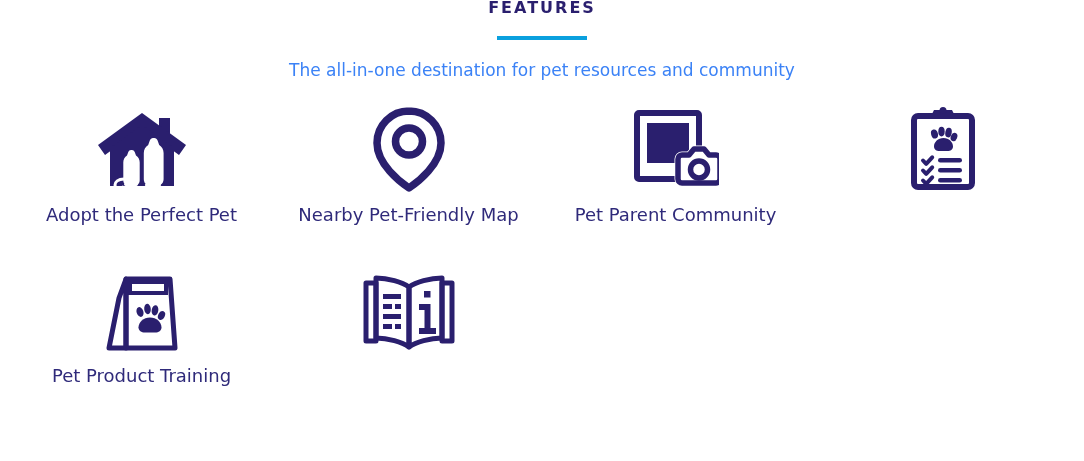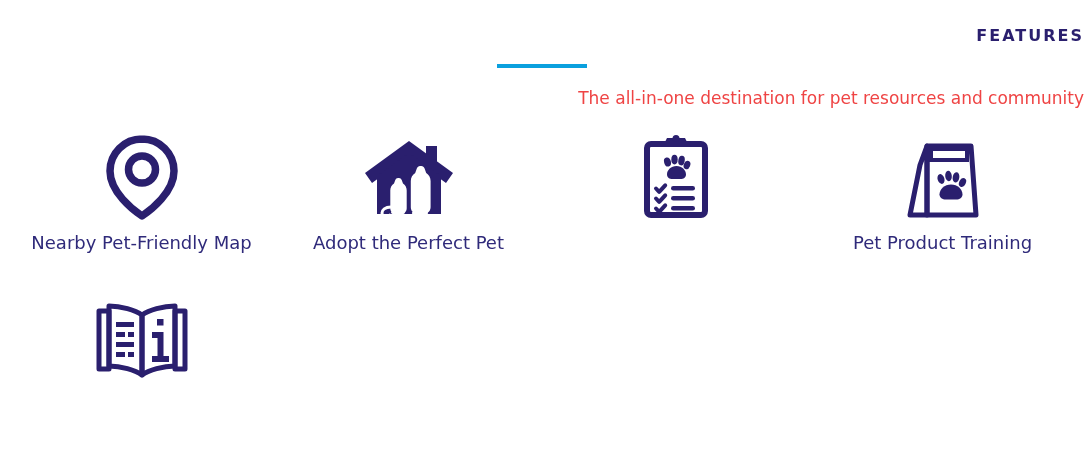--- a/index.html
+++ b/index.html
@@ -18,42 +18,42 @@
   .section {
     width: 1084px;
     height: 461px;
     position: relative;
     background: #ffffff;
     box-sizing: border-box;
   }
 
   
   .heading-block {
-    text-align: right;
-    padding-top: 28px;
+    text-align: center;
+    padding-top: 0;
   }
   .eyebrow {
     font-size: 16px;
     font-weight: 700;
     letter-spacing: 2.0px;
     color: #2a1f6e;
     line-height: 1;
     margin: 0;
   }
   .rule {
     width: 90px;
     height: 4px;
     background: #0aa0de;
     margin: 20px auto 0 auto;
     border-radius: 0;
   }
   .subtitle {
     margin: 22px 0 0 0;
     font-size: 17px;
-    color: #ef4444;
+    color: #3b82f6;
     line-height: 1;
     font-weight: 400;
   }
 
   
   .features-grid {
     margin-top: 22px;
     display: grid;
     grid-template-columns: repeat(4, 1fr);
     grid-template-rows: repeat(2, 161px);
@@ -93,50 +93,65 @@
   <div class="heading-block">
     <div class="eyebrow">FEATURES</div>
     <div class="rule"></div>
     <div class="subtitle">The all-in-one destination for pet resources and community</div>
   </div>
 
   <div class="features-grid">
 
     <div class="feature">
       <div class="icon-wrap">
+        <svg width="92" height="82" viewBox="0 0 92 82" fill="none" aria-hidden="true">
+
+          <rect x="63" y="10" width="11" height="22" fill="#2a1f6e"></rect>
+
+          <path d="M46 5 L90 37 L83 47 L46 20 L9 47 L2 37 Z" fill="#2a1f6e"></path>
+
+          <path d="M14 40 L46 17 L78 40 L78 78 L14 78 Z" fill="#2a1f6e"></path>
+
+          <path d="M57 30 c-1.4 0-2.6 1-3.2 2.5 l-1.6 4.4 c-2.6 1.6 -4.4 4.6 -4.4 8.1 v26 c0 3.4 2 6 4.6 6 h10.6 c2.6 0 4.6-2.6 4.6-6 v-26 c0-3.5-1.8-6.5-4.4-8.1 l-1.6-4.4 c-0.6-1.5-1.8-2.5-3.2-2.5 z" fill="#ffffff"></path>
+          <ellipse cx="57" cy="77" rx="8.2" ry="2.6" fill="#ffffff"></ellipse>
+
+          <path d="M35 42 c-1.2 0-2.2 0.8-2.7 2 l-1.3 3.4 c-2.2 1.4-3.7 3.9-3.7 6.8 v18 c0 2.8 1.7 5 3.9 5 h8.6 c2.2 0 3.9-2.2 3.9-5 v-18 c0-2.9-1.5-5.4-3.7-6.8 l-1.3-3.4 c-0.5-1.2-1.5-2-2.7-2 z" fill="#ffffff"></path>
+          <ellipse cx="35" cy="76.5" rx="7" ry="2.3" fill="#ffffff"></ellipse>
+
+          <path d="M28 71 c-6 0 -9 3 -9 6 c0 2.5 2 4.2 4.5 4.2 c2 0 3.3-1 3.3-2.3" stroke="#ffffff" stroke-width="3" fill="none" stroke-linecap="round"></path>
+        </svg>
+      </div>
+      <div class="feature-label">Adopt the Perfect Pet</div>
+    </div>
+
+    <div class="feature">
+      <div class="icon-wrap">
         <svg width="74" height="86" viewBox="0 0 74 86" fill="none" aria-hidden="true">
           <path d="M37 5 C19.3 5 5 19.3 5 37 C5 58 28 76 37 82 C46 76 69 58 69 37 C69 19.3 54.7 5 37 5 Z" stroke="#2a1f6e" stroke-width="7.5" stroke-linejoin="round" fill="none"></path>
           <circle cx="37" cy="35.5" r="13.5" stroke="#2a1f6e" stroke-width="7.5" fill="none"></circle>
         </svg>
       </div>
       <div class="feature-label">Nearby Pet-Friendly Map</div>
     </div>
 
     <div class="feature">
       <div class="icon-wrap">
-        <svg width="92" height="82" viewBox="0 0 92 82" fill="none" aria-hidden="true">
-
-          <rect x="63" y="10" width="11" height="22" fill="#2a1f6e"></rect>
-
-          <path d="M46 5 L90 37 L83 47 L46 20 L9 47 L2 37 Z" fill="#2a1f6e"></path>
-
-          <path d="M14 40 L46 17 L78 40 L78 78 L14 78 Z" fill="#2a1f6e"></path>
-
-          <path d="M57 30 c-1.4 0-2.6 1-3.2 2.5 l-1.6 4.4 c-2.6 1.6 -4.4 4.6 -4.4 8.1 v26 c0 3.4 2 6 4.6 6 h10.6 c2.6 0 4.6-2.6 4.6-6 v-26 c0-3.5-1.8-6.5-4.4-8.1 l-1.6-4.4 c-0.6-1.5-1.8-2.5-3.2-2.5 z" fill="#ffffff"></path>
-          <ellipse cx="57" cy="77" rx="8.2" ry="2.6" fill="#ffffff"></ellipse>
-
-          <path d="M35 42 c-1.2 0-2.2 0.8-2.7 2 l-1.3 3.4 c-2.2 1.4-3.7 3.9-3.7 6.8 v18 c0 2.8 1.7 5 3.9 5 h8.6 c2.2 0 3.9-2.2 3.9-5 v-18 c0-2.9-1.5-5.4-3.7-6.8 l-1.3-3.4 c-0.5-1.2-1.5-2-2.7-2 z" fill="#ffffff"></path>
-          <ellipse cx="35" cy="76.5" rx="7" ry="2.3" fill="#ffffff"></ellipse>
-
-          <path d="M28 71 c-6 0 -9 3 -9 6 c0 2.5 2 4.2 4.5 4.2 c2 0 3.3-1 3.3-2.3" stroke="#ffffff" stroke-width="3" fill="none" stroke-linecap="round"></path>
-        </svg>
-      </div>
-      <div class="feature-label">Adopt the Perfect Pet</div>
-    </div>
-
+        <svg width="86" height="80" viewBox="0 0 86 80" fill="none" aria-hidden="true">
+
+          <rect x="4" y="4" width="62" height="66" rx="2" stroke="#2a1f6e" stroke-width="6" fill="none"></rect>
+
+          <rect x="14" y="14" width="42" height="40" fill="#2a1f6e"></rect>
+
+          <path d="M49 46 h7 l5-6 h10 l5 6 h7 a4 4 0 0 1 4 4 v20 a4 4 0 0 1 -4 4 h-34 a4 4 0 0 1 -4-4 v-20 a4 4 0 0 1 4-4 z" fill="#ffffff" stroke="#ffffff" stroke-width="7"></path>
+          <path d="M49 46 h7 l5-6 h10 l5 6 h7 a4 4 0 0 1 4 4 v20 a4 4 0 0 1 -4 4 h-34 a4 4 0 0 1 -4-4 v-20 a4 4 0 0 1 4-4 z" fill="none" stroke="#2a1f6e" stroke-width="5.5" stroke-linejoin="round"></path>
+          <circle cx="66" cy="60.5" r="8.5" stroke="#2a1f6e" stroke-width="5.5" fill="none"></circle>
+        </svg>
+      </div>
+      <div class="feature-label">Pet Parent Community</div>
+    </div>
 
     <div class="feature">
       <div class="icon-wrap">
         <svg width="66" height="84" viewBox="0 0 66 84" fill="none" aria-hidden="true">
 
           <rect x="4" y="9" width="58" height="71" rx="4" stroke="#2a1f6e" stroke-width="6" fill="none"></rect>
 
           <path d="M21 9 l3-6 h18 l3 6 z" fill="#2a1f6e"></path>
           <rect x="18" y="6" width="30" height="6" rx="2" fill="#2a1f6e"></rect>
           <circle cx="33" cy="3.5" r="3.5" fill="#2a1f6e"></circle>

